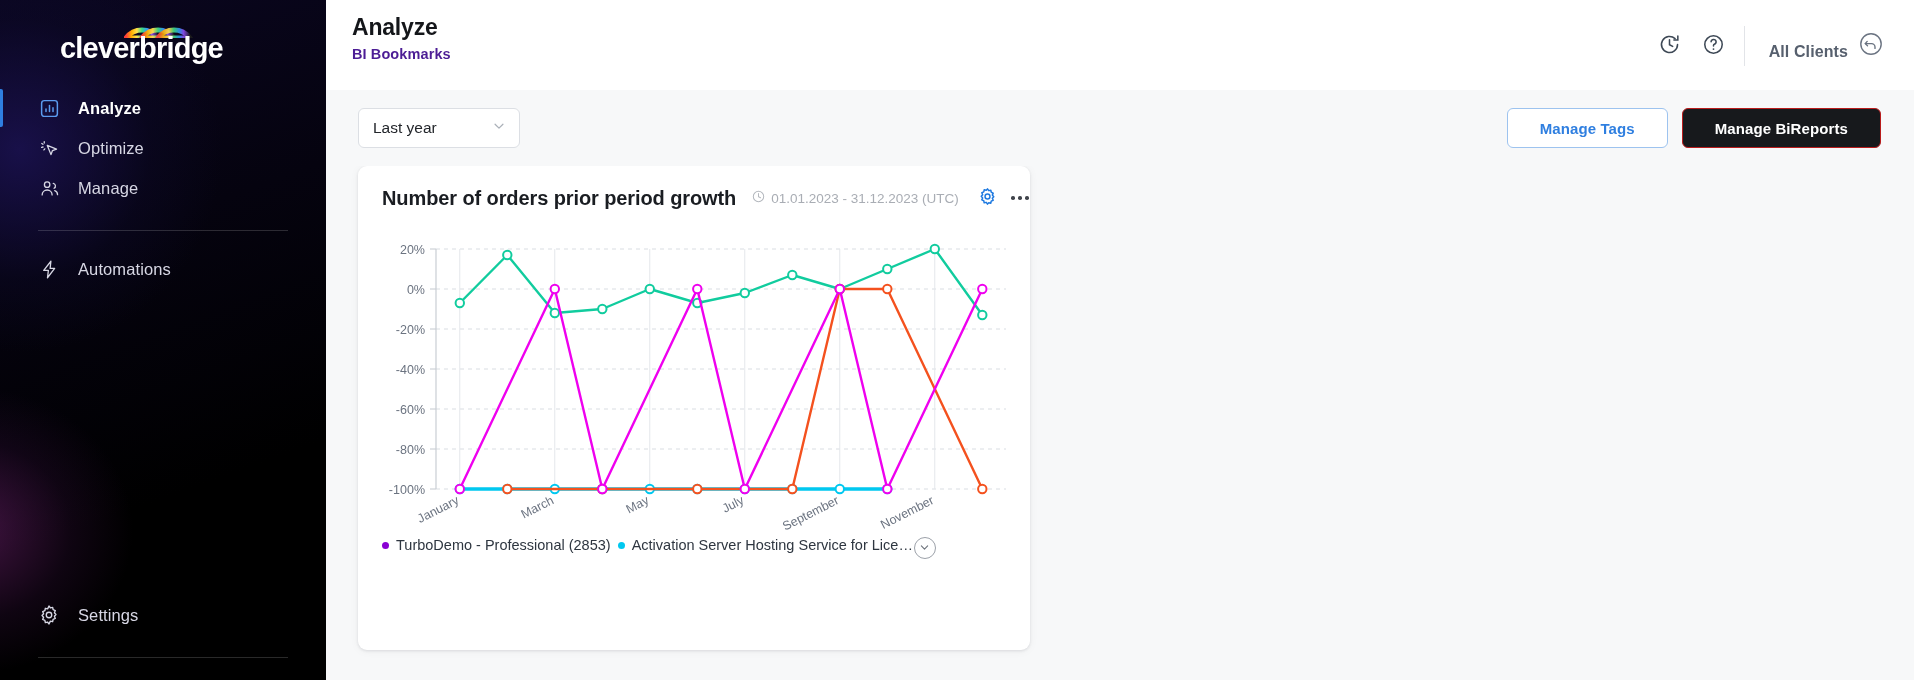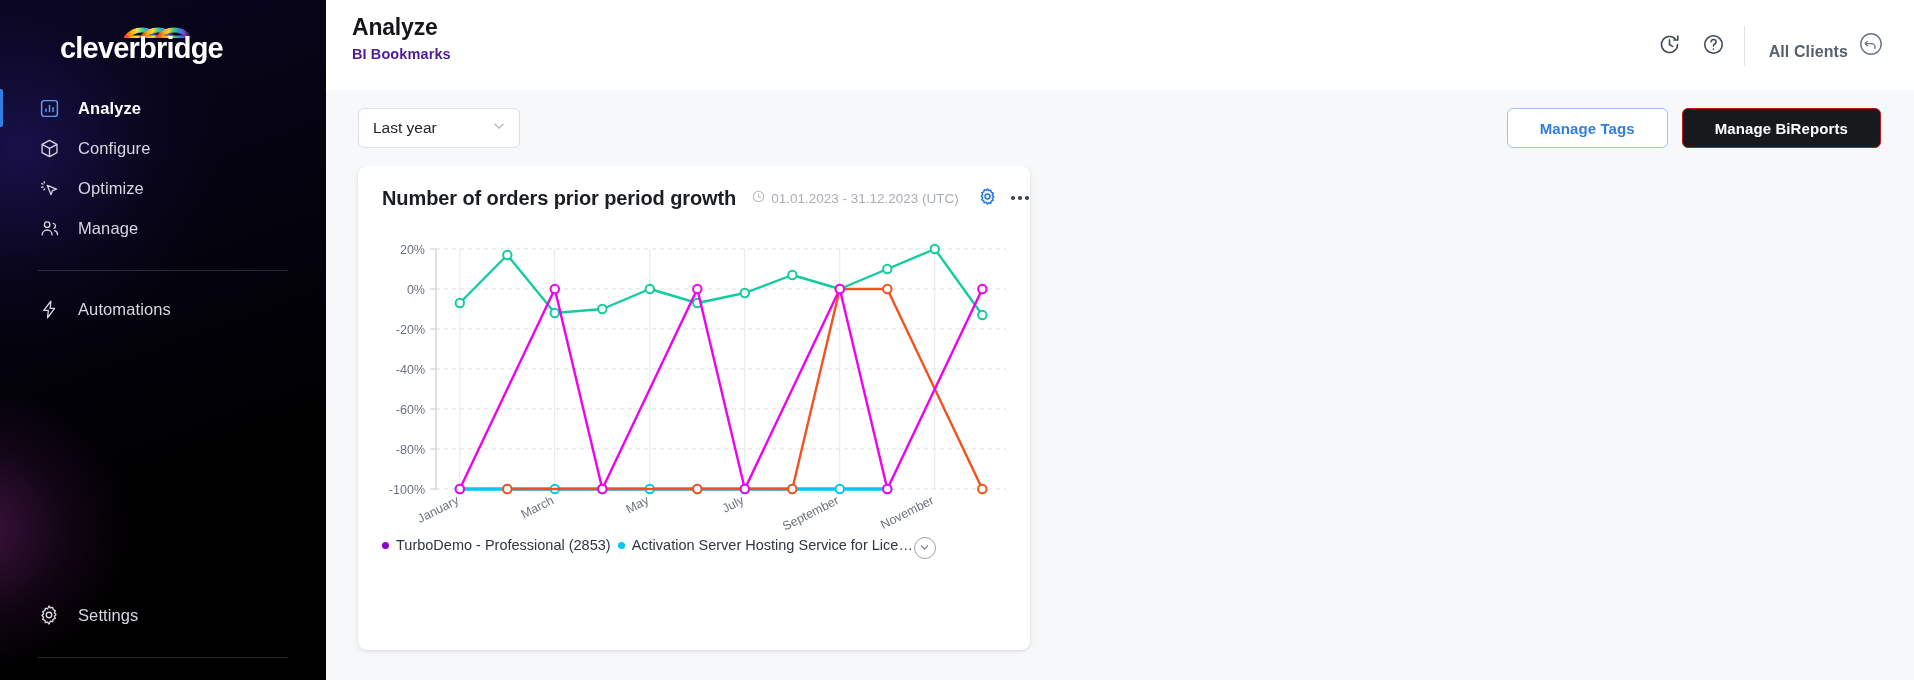--- a/index.html
+++ b/index.html
@@ -185,29 +185,20 @@
           <svg width="21" height="21" viewBox="0 0 24 24" fill="none" stroke="#5b9cf0" stroke-width="1.7">
             <rect x="3" y="3" width="18" height="18" rx="3"></rect>
             <line x1="8" y1="15.5" x2="8" y2="12.5" stroke-linecap="round"></line>
             <line x1="12" y1="15.5" x2="12" y2="8.5" stroke-linecap="round"></line>
             <line x1="16" y1="15.5" x2="16" y2="11" stroke-linecap="round"></line>
           </svg>
         </span>
         <span class="lbl">Analyze</span>
       </div>
 
-      <div class="nav-item">
-        <span class="ico">
-          <svg width="21" height="21" viewBox="0 0 24 24" fill="none" stroke="#d7d7e4" stroke-width="1.5" stroke-linejoin="round">
-            <path d="M12 2.8 20.5 7.3v9.4L12 21.2 3.5 16.7V7.3z"></path>
-            <path d="M3.5 7.3 12 11.9l8.5-4.6M12 11.9v9.3"></path>
-          </svg>
-        </span>
-        <span class="lbl">Configure</span>
-      </div>
 
       <div class="nav-item">
         <span class="ico">
           <svg width="21" height="21" viewBox="0 0 24 24" fill="none" stroke="#d7d7e4" stroke-width="1.5" stroke-linecap="round" stroke-linejoin="round">
             <path d="M9.5 8.5 20 12.8l-4.6 1.6-1.7 4.6z"></path>
             <path d="M6 4.2v1.6M3.2 6.3l1.3.9M3 10.6l1.6-.3M5.6 13.6l1-1.2"></path>
           </svg>
         </span>
         <span class="lbl">Optimize</span>
       </div>

